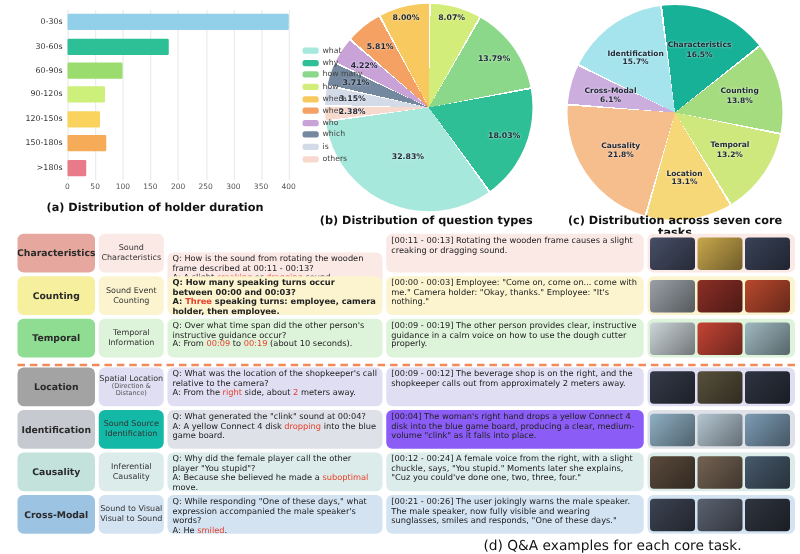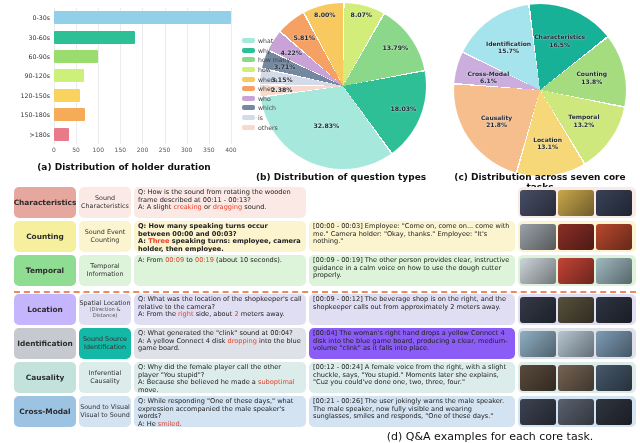--- a/index.html
+++ b/index.html
@@ -205,23 +205,26 @@
       </div>
     <div class="caption">(c) Distribution across seven core tasks</div>
   </section>
 
   <section id="panelD">
     <div id="capD">(d) Q&amp;A examples for each core task.</div>
   <div class="trow" style="top: 0px;">
         <div class="cell c1" style="background: rgb(229, 167, 158);">Characteristics</div>
         <div class="cell c2" style="background: rgb(251, 233, 230);"><div>Sound
 Characteristics</div></div>
-        <div class="cell c3" style="background: rgb(251, 233, 230);">
+        <div class="cell c3" style="background: rgb(251, 233, 230); margin-top: 15px;">
           <div>Q: How is the sound from rotating the wooden frame described at 00:11 - 00:13?</div>
           <div>A: A slight <span class="hl">creaking</span> or <span class="hl">dragging</span> sound.</div>
+        </div>
+        <div class="cell c4" style="background: rgb(251, 233, 230);">
+          <div>[00:11 - 00:13] Rotating the wooden frame causes a slight creaking or dragging sound.</div>
         </div>
         <div class="cell c5" style="background: rgb(251, 233, 230);">
           <div class="thumb" style="background: linear-gradient(135deg, rgb(71, 78, 102) 0%, rgb(39, 43, 56) 100%);"></div>
           <div class="thumb" style="background: linear-gradient(135deg, rgb(201, 168, 76) 0%, rgb(111, 92, 42) 100%);"></div>
           <div class="thumb" style="background: linear-gradient(135deg, rgb(57, 66, 87) 0%, rgb(31, 36, 48) 100%);"></div>
         </div>
       </div>
       <div class="trow" style="top: 34px;">
         <div class="cell c1" style="background: rgb(245, 239, 158);">Counting</div>
         <div class="cell c2" style="background: rgb(251, 244, 207);"><div>Sound Event
@@ -237,34 +240,35 @@
           <div class="thumb" style="background: linear-gradient(135deg, rgb(154, 161, 168) 0%, rgb(85, 89, 92) 100%);"></div>
           <div class="thumb" style="background: linear-gradient(135deg, rgb(140, 47, 38) 0%, rgb(77, 26, 21) 100%);"></div>
           <div class="thumb" style="background: linear-gradient(135deg, rgb(185, 72, 46) 0%, rgb(102, 40, 25) 100%);"></div>
         </div>
       </div>
       <div class="trow" style="top: 68px;">
         <div class="cell c1" style="background: rgb(142, 221, 146);">Temporal</div>
         <div class="cell c2" style="background: rgb(222, 244, 218);"><div>Temporal
 Information</div></div>
         <div class="cell c3" style="background: rgb(222, 244, 218);">
+          <div>Q: Over what time span did the other person's instructive guidance occur?</div>
           <div>A: From <span class="hl">00:09</span> to <span class="hl">00:19</span> (about 10 seconds).</div>
         </div>
         <div class="cell c4" style="background: rgb(222, 244, 218);">
           <div>[00:09 - 00:19] The other person provides clear, instructive guidance in a calm voice on how to use the dough cutter properly.</div>
         </div>
         <div class="cell c5" style="background: rgb(222, 244, 218);">
           <div class="thumb" style="background: linear-gradient(135deg, rgb(205, 214, 218) 0%, rgb(113, 118, 120) 100%);"></div>
           <div class="thumb" style="background: linear-gradient(135deg, rgb(196, 68, 53) 0%, rgb(108, 37, 29) 100%);"></div>
           <div class="thumb" style="background: linear-gradient(135deg, rgb(159, 185, 192) 0%, rgb(87, 102, 106) 100%);"></div>
         </div>
       </div>
       <div id="dashsep" style="top: 103.5px;"></div>
       <div class="trow" style="top: 107px;">
-        <div class="cell c1" style="background: #c4b5fd;">Location</div>
+        <div class="cell c1" style="background: #a3a3a3;">Location</div>
         <div class="cell c2" style="background: rgb(224, 222, 242);"><div>Spatial Location</div><div class="note">(Direction &amp; Distance)</div></div>
         <div class="cell c3" style="background: rgb(224, 222, 242);">
           <div>Q: What was the location of the shopkeeper's call relative to the camera?</div>
           <div>A: From the <span class="hl">right</span> side, about <span class="hl">2</span> meters away.</div>
         </div>
         <div class="cell c4" style="background: rgb(224, 222, 242);">
           <div>[00:09 - 00:12] The beverage shop is on the right, and the shopkeeper calls out from approximately 2 meters away.</div>
         </div>
         <div class="cell c5" style="background: rgb(224, 222, 242);">
           <div class="thumb" style="background: linear-gradient(135deg, rgb(52, 58, 72) 0%, rgb(29, 32, 40) 100%);"></div>

